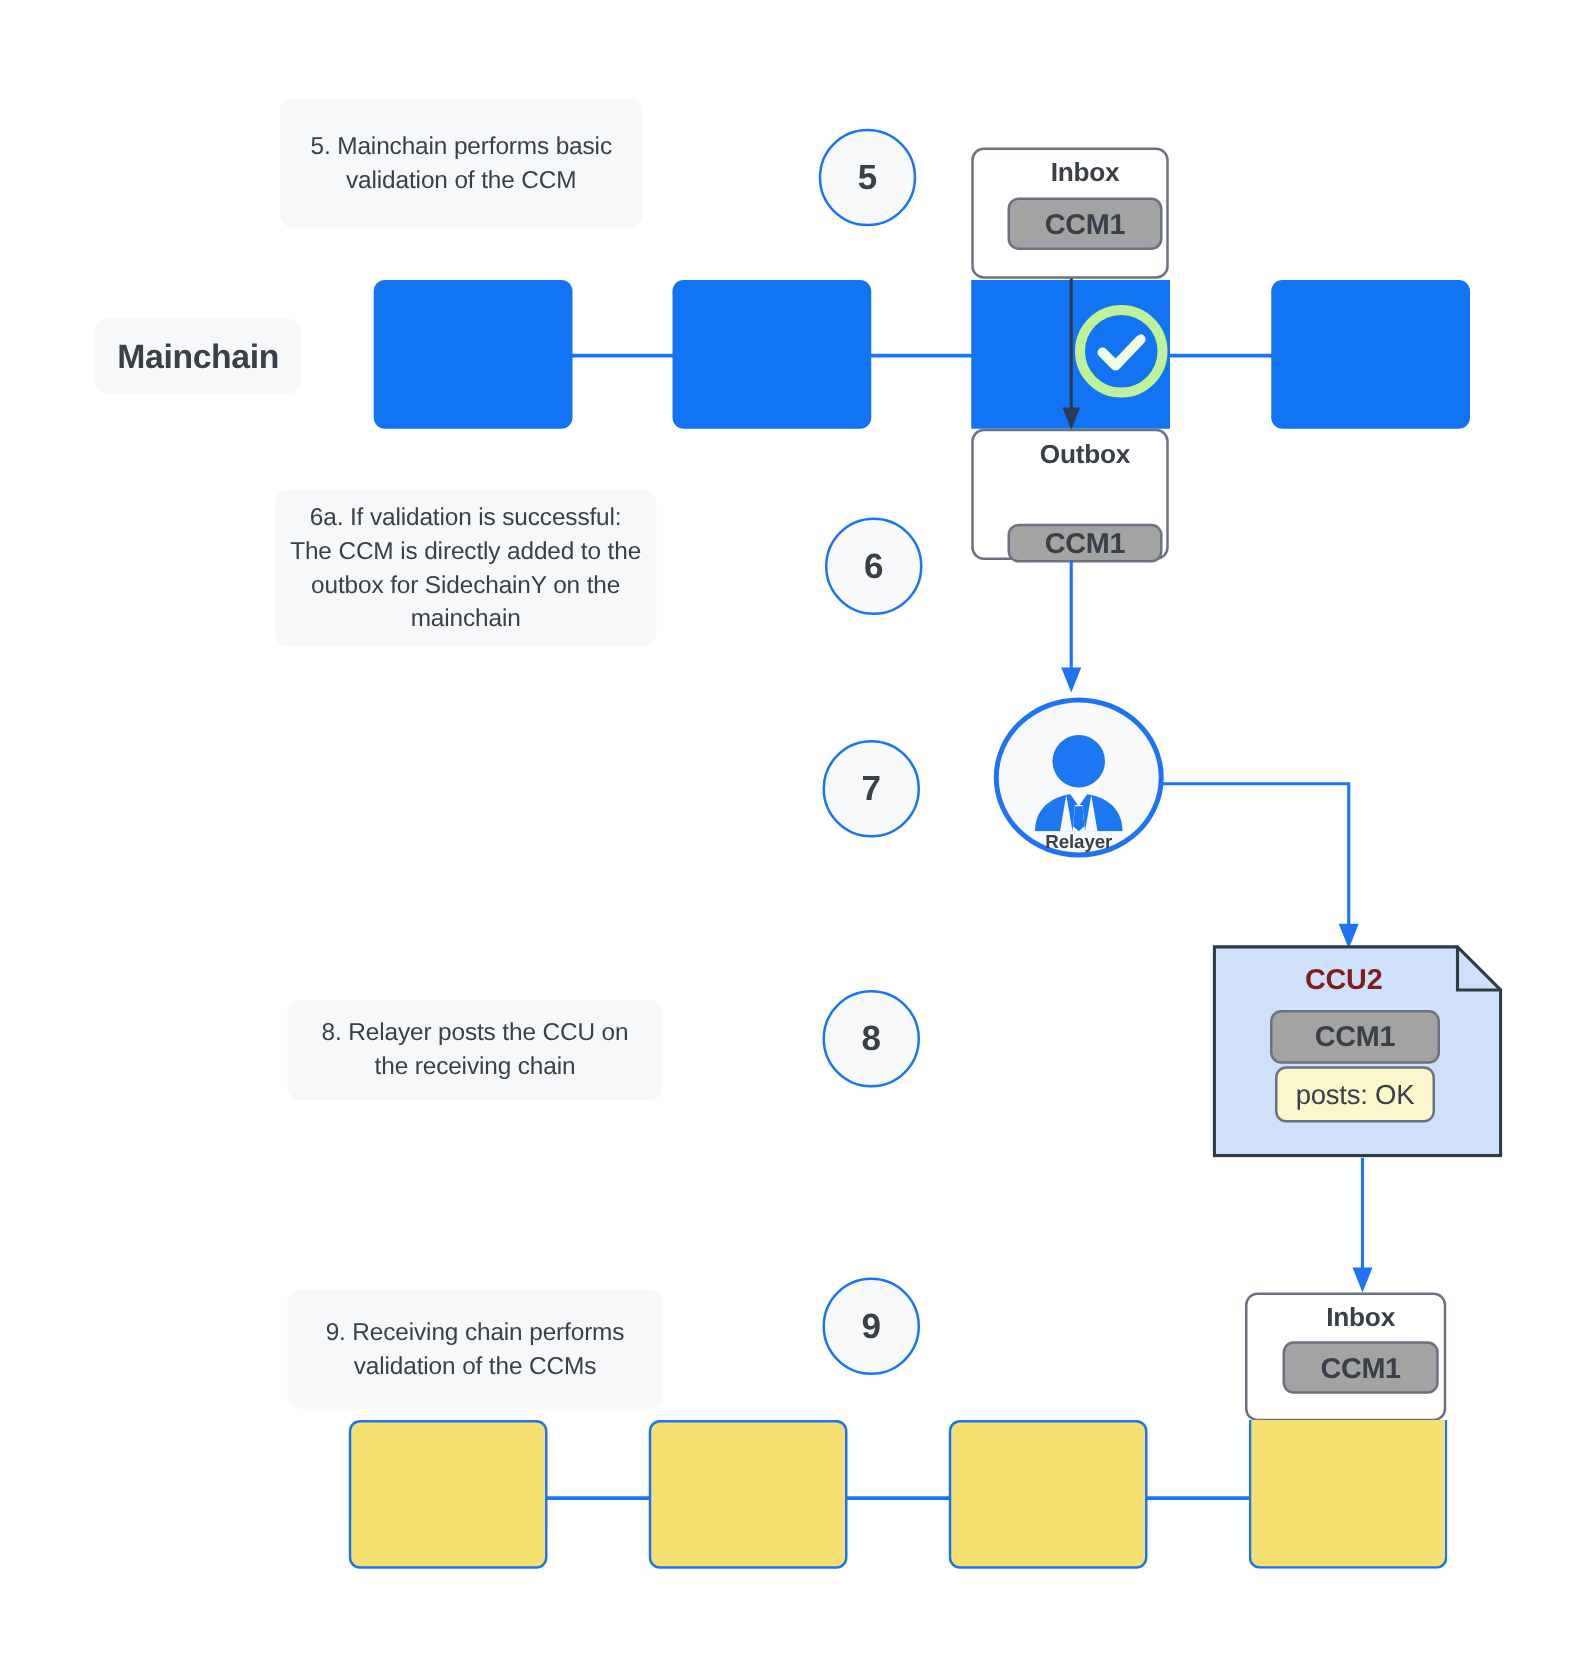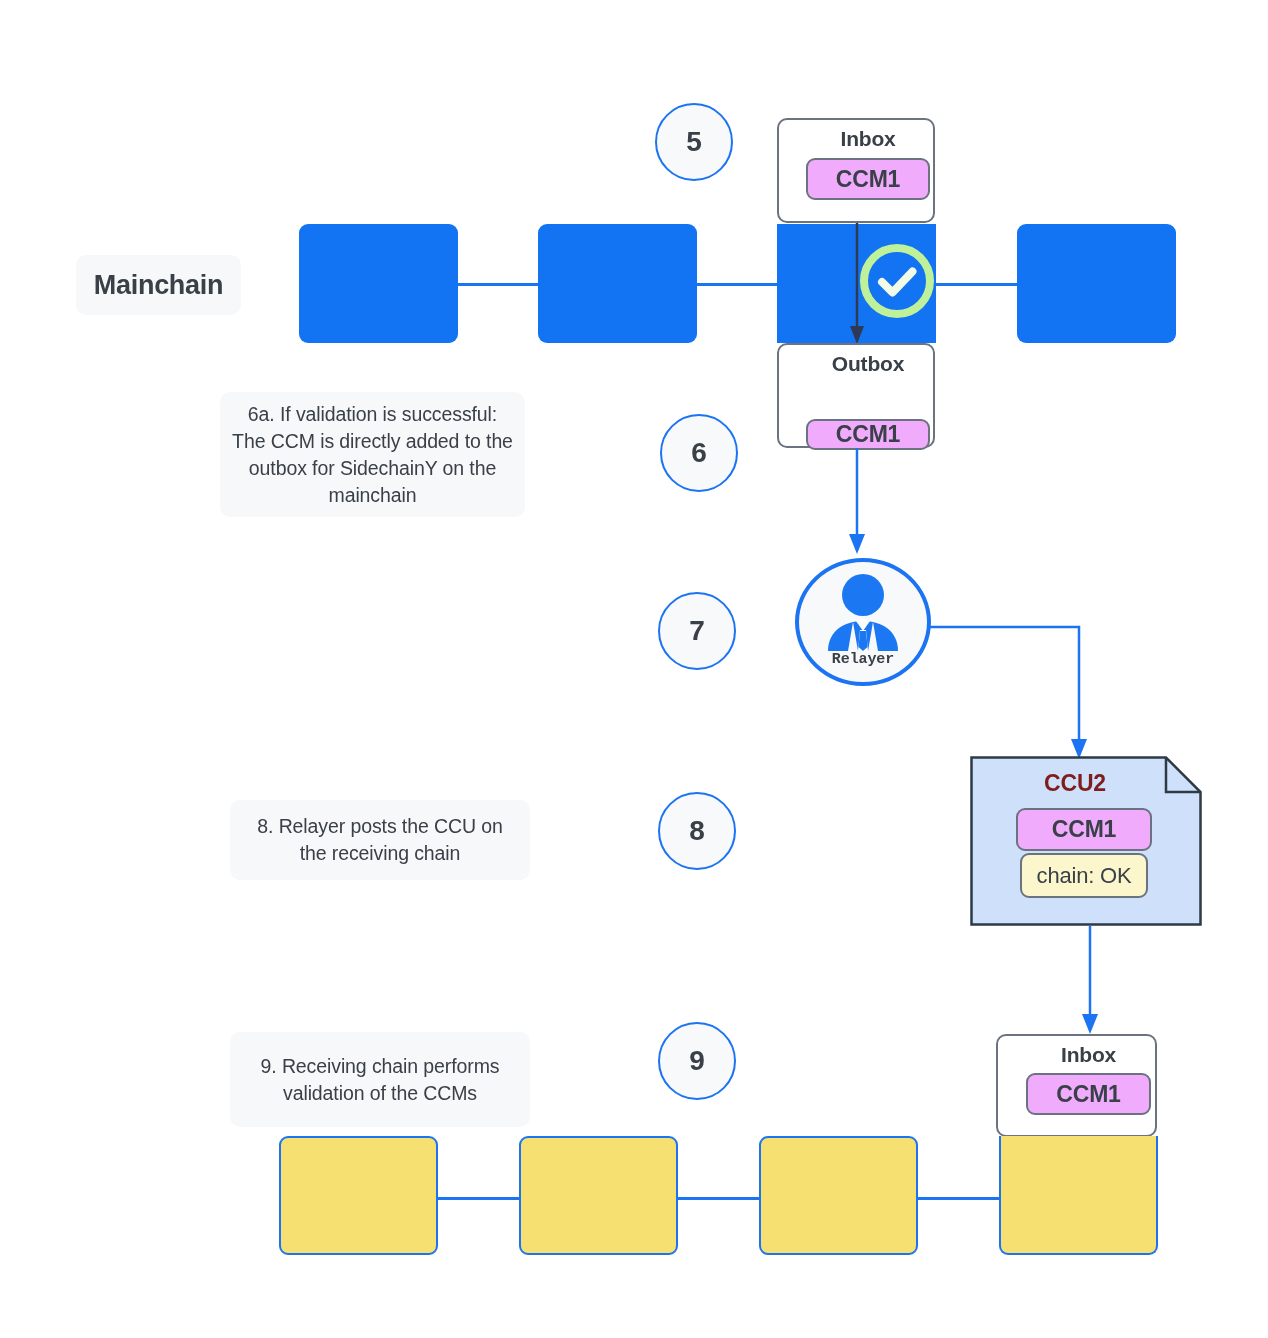--- a/index.html
+++ b/index.html
@@ -85,21 +85,21 @@
     padding-left: 24px;
   }
   .mailbox-title {
     color: #3A4048;
     font-size: 21px;
     font-weight: bold;
     margin-top: 7px;
     letter-spacing: -0.2px;
   }
   .ccm-chip {
-    background: #f0abfc;
+    background: #a3a3a3;
     border: 2.5px solid #6B7280;
     border-radius: 9px;
     color: #3A4048;
     font-size: 23px;
     font-weight: bold;
     display: flex;
     align-items: center;
     justify-content: center;
     box-sizing: border-box;
     letter-spacing: -0.2px;
@@ -113,23 +113,21 @@
     display: flex;
     flex-direction: column;
     align-items: center;
     justify-content: flex-end;
     box-sizing: border-box;
   }
   .relayer-label {
     color: #3A4048;
     font-size: 15px;
     font-weight: bold;
-    margin-bottom: 14px;
     letter-spacing: -0.1px;
-    font-family: Liberation Mono, monospace;
   }
   .ccu-title {
     color: #7f1d1d;
     font-size: 23px;
     font-weight: bold;
     text-align: center;
     letter-spacing: -0.2px;
   }
   .ccu-status {
     background: #FCF6CC;
@@ -142,20 +140,21 @@
     justify-content: center;
     box-sizing: border-box;
     letter-spacing: -0.2px;
   }
 </style>
 </head>
 <body>
 
 <div id="canvas">
 
+  <div class="abs note" style="left:224px; top:79px; width:290px; height:103px;">5. Mainchain performs basic validation of the CCM</div>
 
   <div class="abs step-circle" style="left:655px; top:103px; width:78px; height:78px;">5</div>
 
   <div class="abs chain-label" style="left:76px; top:255px; width:165px; height:60px;">Mainchain</div>
 
   <div class="abs hline" style="left:457px; top:283px; width:82px;"></div>
   <div class="abs hline" style="left:696px; top:283px; width:82px;"></div>
   <div class="abs hline" style="left:936px; top:283px; width:82px;"></div>
 
   <div class="abs block-blue" style="left:299px; top:224px; width:159px; height:119px;"></div>
@@ -219,21 +218,21 @@
 
   <svg class="abs" style="left:970px; top:756px; width:232px; height:170px;" viewBox="0 0 232 170">
     <path d="M1.5 1.5 L196 1.5 L230.5 36 L230.5 168.5 L1.5 168.5 Z" fill="#CFE0FA" stroke="#2E3A44" stroke-width="2.5"></path>
     <path d="M196 1.5 L196 36 L230.5 36" fill="none" stroke="#2E3A44" stroke-width="2.5"></path>
   </svg>
 
   <div class="abs ccu-title" style="left:985px; top:768px; width:180px; height:30px; line-height:30px;">CCU2</div>
 
   <div class="abs ccm-chip" style="left:1016px; top:808px; width:136px; height:43px;">CCM1</div>
 
-  <div class="abs ccu-status" style="left:1020px; top:853px; width:128px; height:45px;">chain: OK</div>
+  <div class="abs ccu-status" style="left:1020px; top:853px; width:128px; height:45px;">posts: OK</div>
 
   <svg class="abs" style="left:1078px; top:926px; width:24px; height:112px;" viewBox="0 0 24 112">
     <line x1="12" y1="0" x2="12" y2="94" stroke="#1C74F2" stroke-width="2.5"></line>
     <polygon points="12,108 4,88 20,88" fill="#1C74F2"></polygon>
   </svg>
 
   <div class="abs note" style="left:230px; top:1032px; width:300px; height:95px;">9. Receiving chain performs validation of the CCMs</div>
 
   <div class="abs step-circle" style="left:658px; top:1022px; width:78px; height:78px;">9</div>
 

